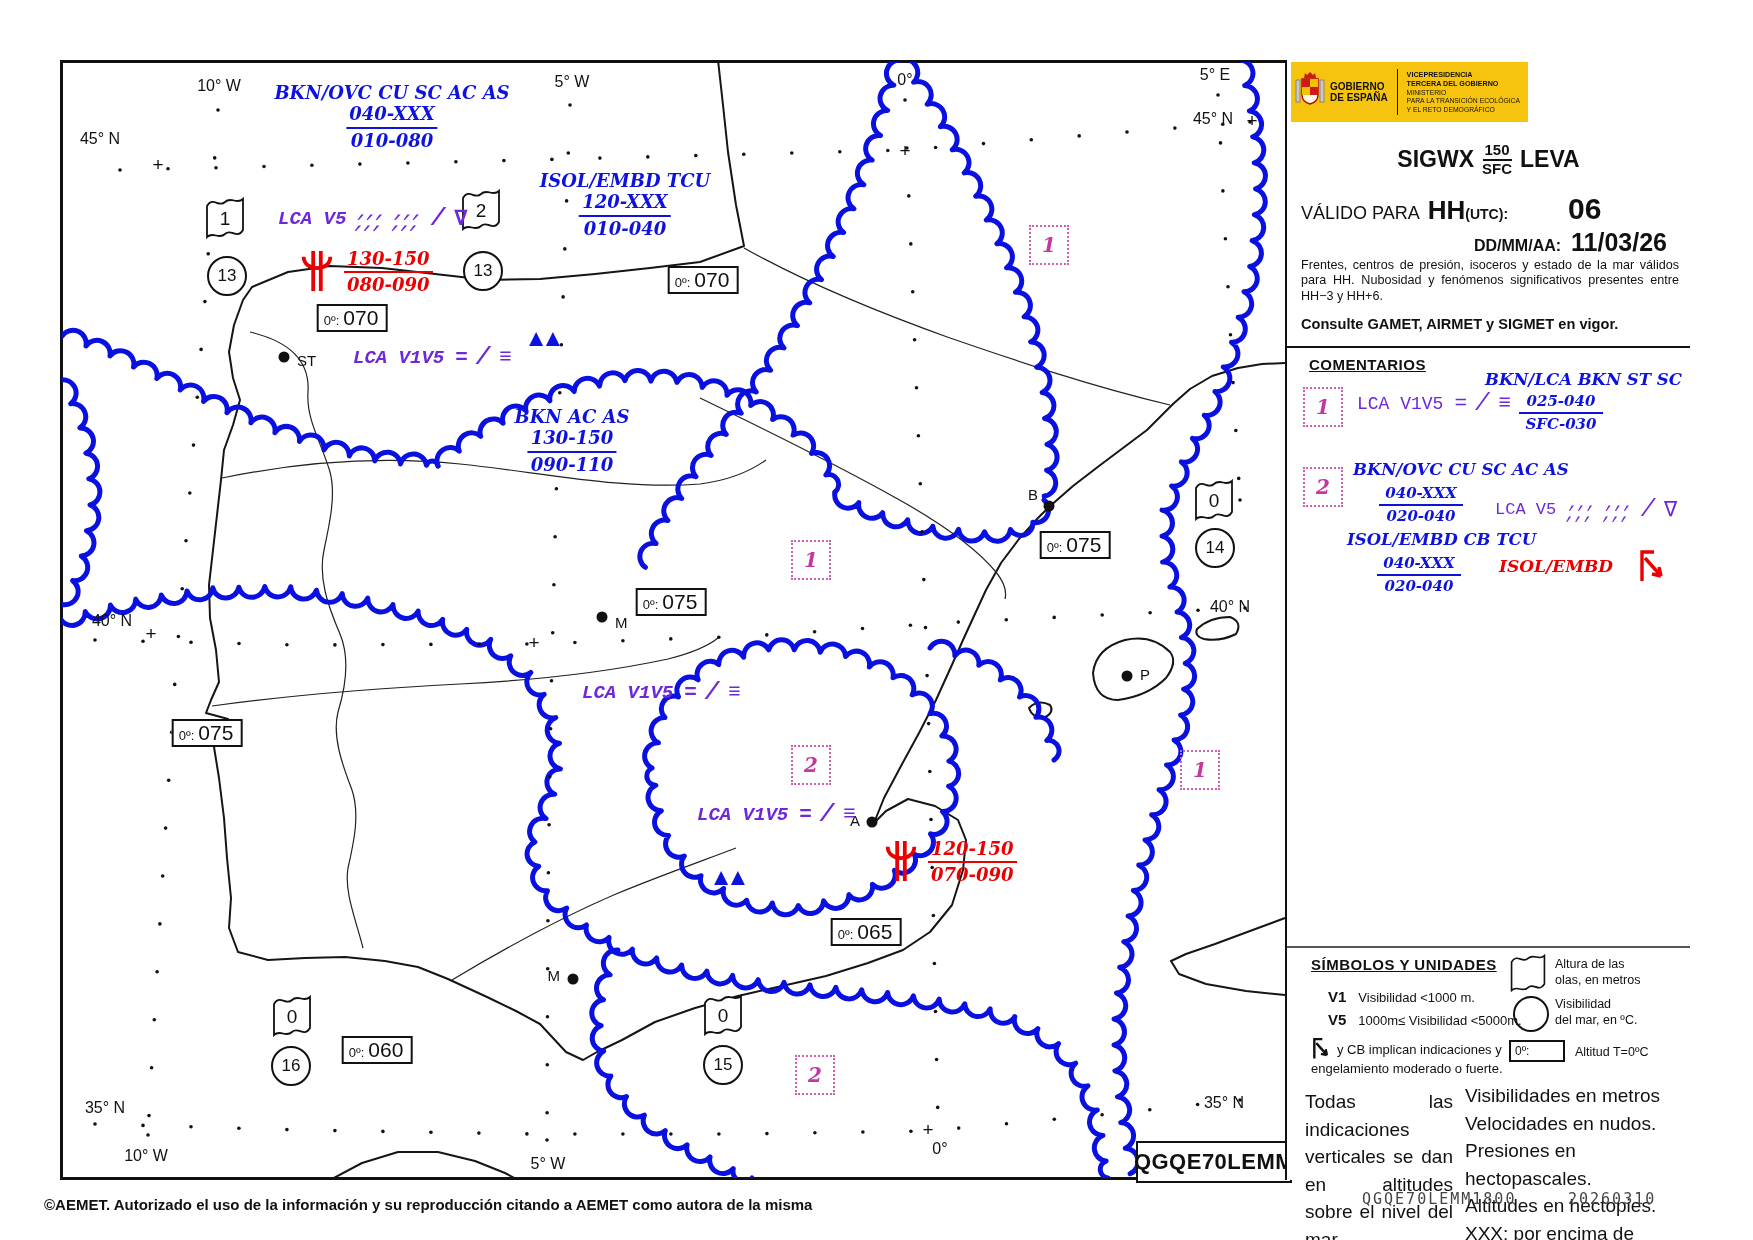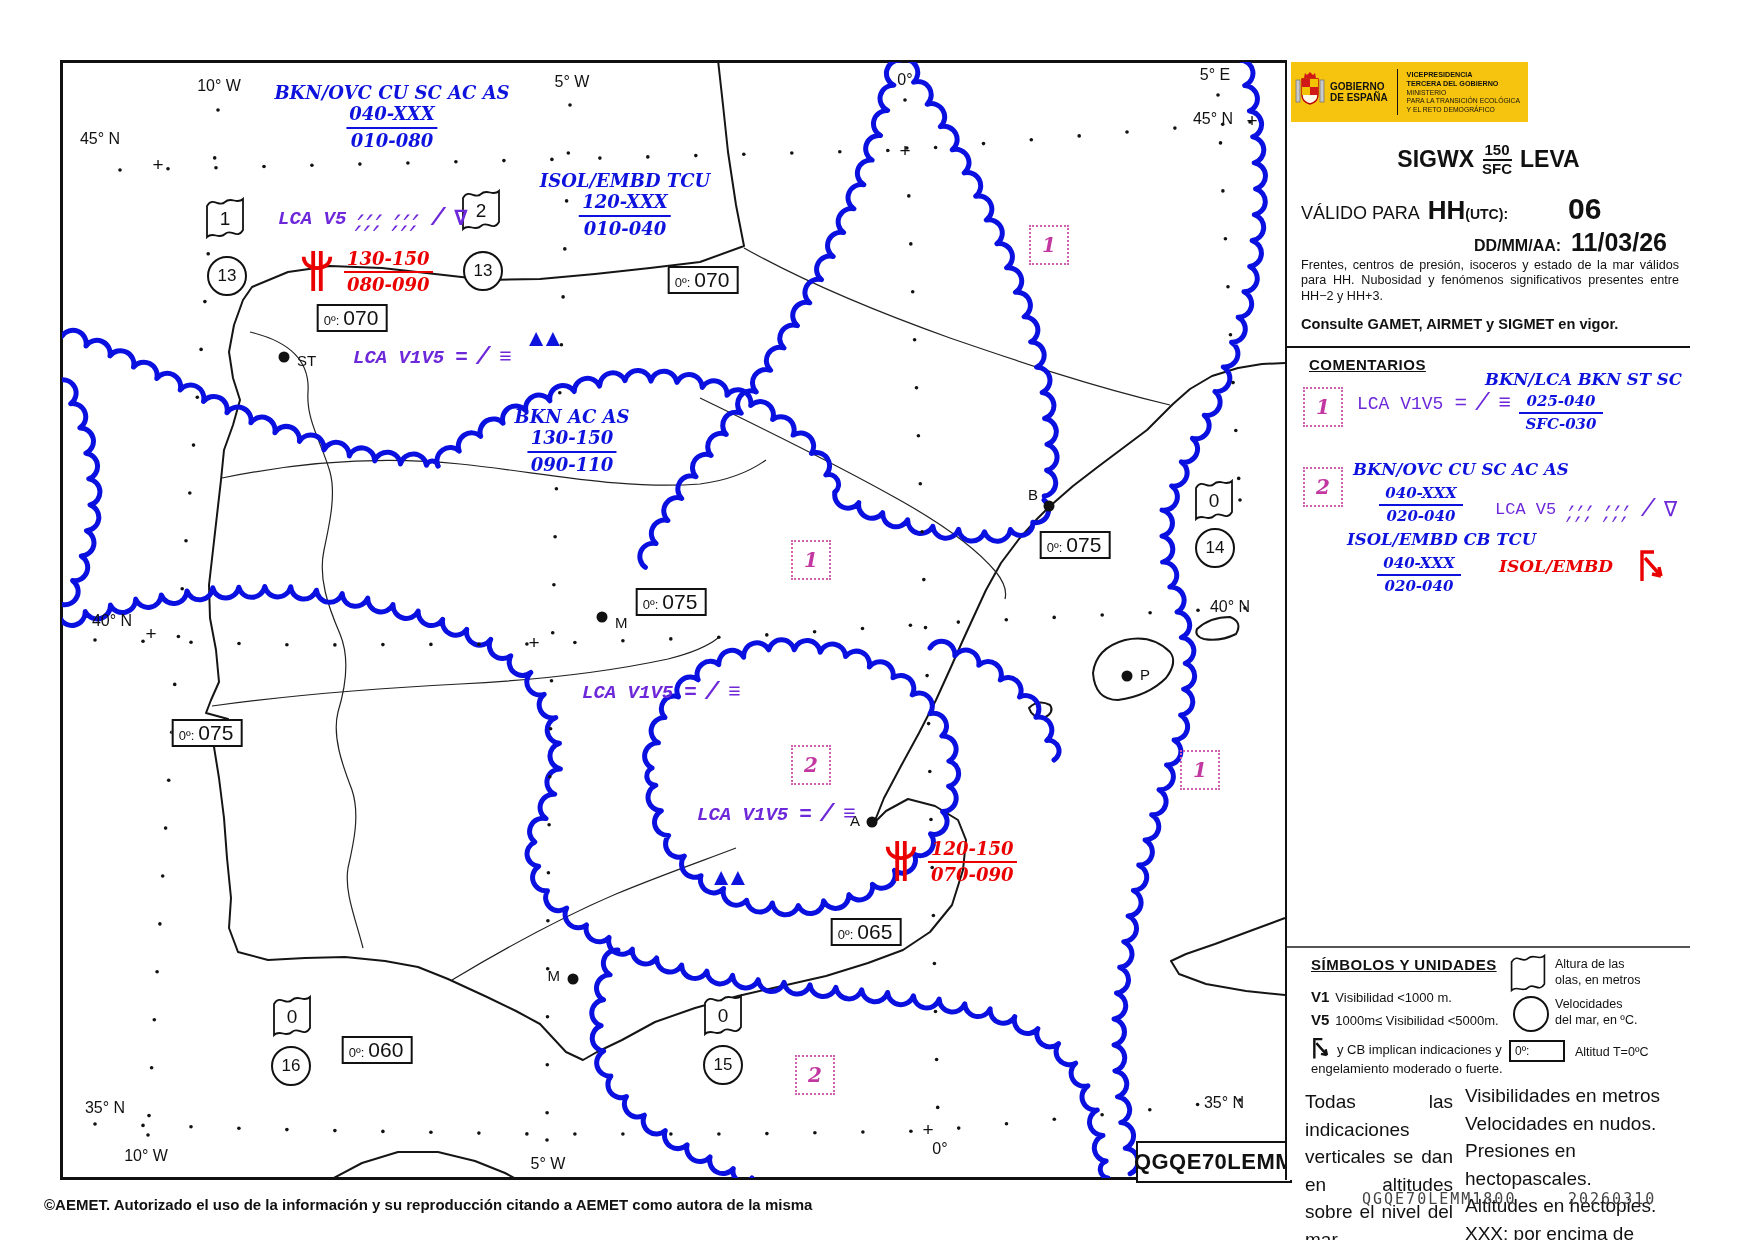--- a/index.html
+++ b/index.html
@@ -64,21 +64,21 @@
   .daterow .dl{font-size:16px;font-weight:bold;}
   .daterow .dv{font-size:25px;font-weight:bold;margin-left:10px;}
   .hnote{left:14px;top:198px;width:378px;font-size:12.6px;line-height:1.22;text-align:justify;}
   .consult{left:14px;top:256px;font-size:14.6px;font-weight:bold;}
   .hr1{left:0;top:286px;width:100%;border-top:2px solid #111;}
   .hr2{left:0;top:886px;width:100%;border-top:2px solid #555;}
   .sectitle{font-size:15px;font-weight:bold;text-decoration:underline;letter-spacing:0.5px;}
   .cblue{color:#0d12dd;font-family:"DejaVu Serif",serif;font-style:italic;font-weight:bold;}
   .cred{color:#ea0000;font-family:"DejaVu Serif",serif;font-style:italic;font-weight:bold;}
   .pfrac{text-align:center;font-size:15px;line-height:1.25;}
-  .legrow{display:flex;align-items:baseline;gap:6px;}
+  .legrow{display:flex;align-items:baseline;gap:12px;margin-left:17px;}
   .legrow .code{font-size:15px;font-weight:bold;}
   .legrow .ltxt{font-size:13px;}
   .smtxt{font-size:12.5px;line-height:1.3;}
   .notecol{font-size:19px;line-height:1.45;text-align:justify;}
   .pcodes{position:absolute;font-family:"DejaVu Sans Mono",monospace;font-size:15px;letter-spacing:2px;color:#444;}
   .copyright{position:absolute;left:44px;top:1196px;font-size:15px;font-weight:bold;color:#111;}
   .zerolegbox{border:2px solid #111;width:56px;height:22px;font-size:12px;padding:2px 4px;box-sizing:border-box;background:#fff;}
 </style>
 </head>
 <body>
@@ -474,21 +474,21 @@
       <span class="vl">VÁLIDO PARA</span>
       <span class="hh">HH</span>
       <span class="utc">(UTC):</span>
       <span class="vv">06</span>
     </div>
     <div class="daterow">
       <span class="dl">DD/MM/AA:</span>
       <span class="dv">11/03/26</span>
     </div>
 
-    <div class="hnote">Frentes, centros de presión, isoceros y estado de la mar válidos para HH. Nubosidad y fenómenos significativos presentes entre HH−2 y HH+3.</div>
+    <div class="hnote">Frentes, centros de presión, isoceros y estado de la mar válidos para HH. Nubosidad y fenómenos significativos presentes entre HH−3 y HH+6.</div>
     <div class="consult">Consulte GAMET, AIRMET y SIGMET en vigor.</div>
     <div class="hr1"></div>
 
     <div class="sectitle" style="left:22px;top:296px;">COMENTARIOS</div>
 
     <div class="pinkbox" style="left:36px;top:347px;">
         <span>1</span>
       </div>
     <div class="lca" style="left:70px;top:330px;font-size:18px;">
       <span>LCA   V1V5</span>
@@ -558,21 +558,21 @@
     <div style="left:220px;top:890px;">
       <svg width="42" height="46" viewBox="0 0 46 50">
         <path d="M5,13 C11,3 17,15 23,9 C29,3 35,12 41,6 L41,37 C35,47 29,35 23,41 C17,47 11,38 5,44 Z" fill="#fff" stroke="#111" stroke-width="1.8"></path>
       </svg>
     </div>
     <div class="smtxt" style="left:268px;top:896px;">
       <span>Altura de las</span><br><span>olas, en metros</span>
     </div>
     <div style="left:226px;top:936px;width:32px;height:32px;border:2px solid #111;border-radius:50%;"></div>
     <div class="smtxt" style="left:268px;top:936px;">
-      <span>Velocidades</span><br><span>del mar, en ºC.</span>
+      <span>Visibilidad</span><br><span>del mar, en ºC.</span>
     </div>
     <div class="zerolegbox" style="left:222px;top:980px;"><span>0º:</span></div>
     <div class="smtxt" style="left:288px;top:984px;">Altitud T=0ºC</div>
 
     <div class="notecol" style="left:18px;top:1028px;width:148px;">Todas las indicaciones verticales se dan en altitudes sobre el nivel del mar.</div>
     <div class="notecol" id="units-right" style="left:178px;top:1022px;width:222px;text-align:left;">
         <div>Visibilidades en metros</div>
         <div>Velocidades en nudos.</div>
         <div>Presiones en hectopascales.</div>
         <div>Altitudes en hectopies.</div>

